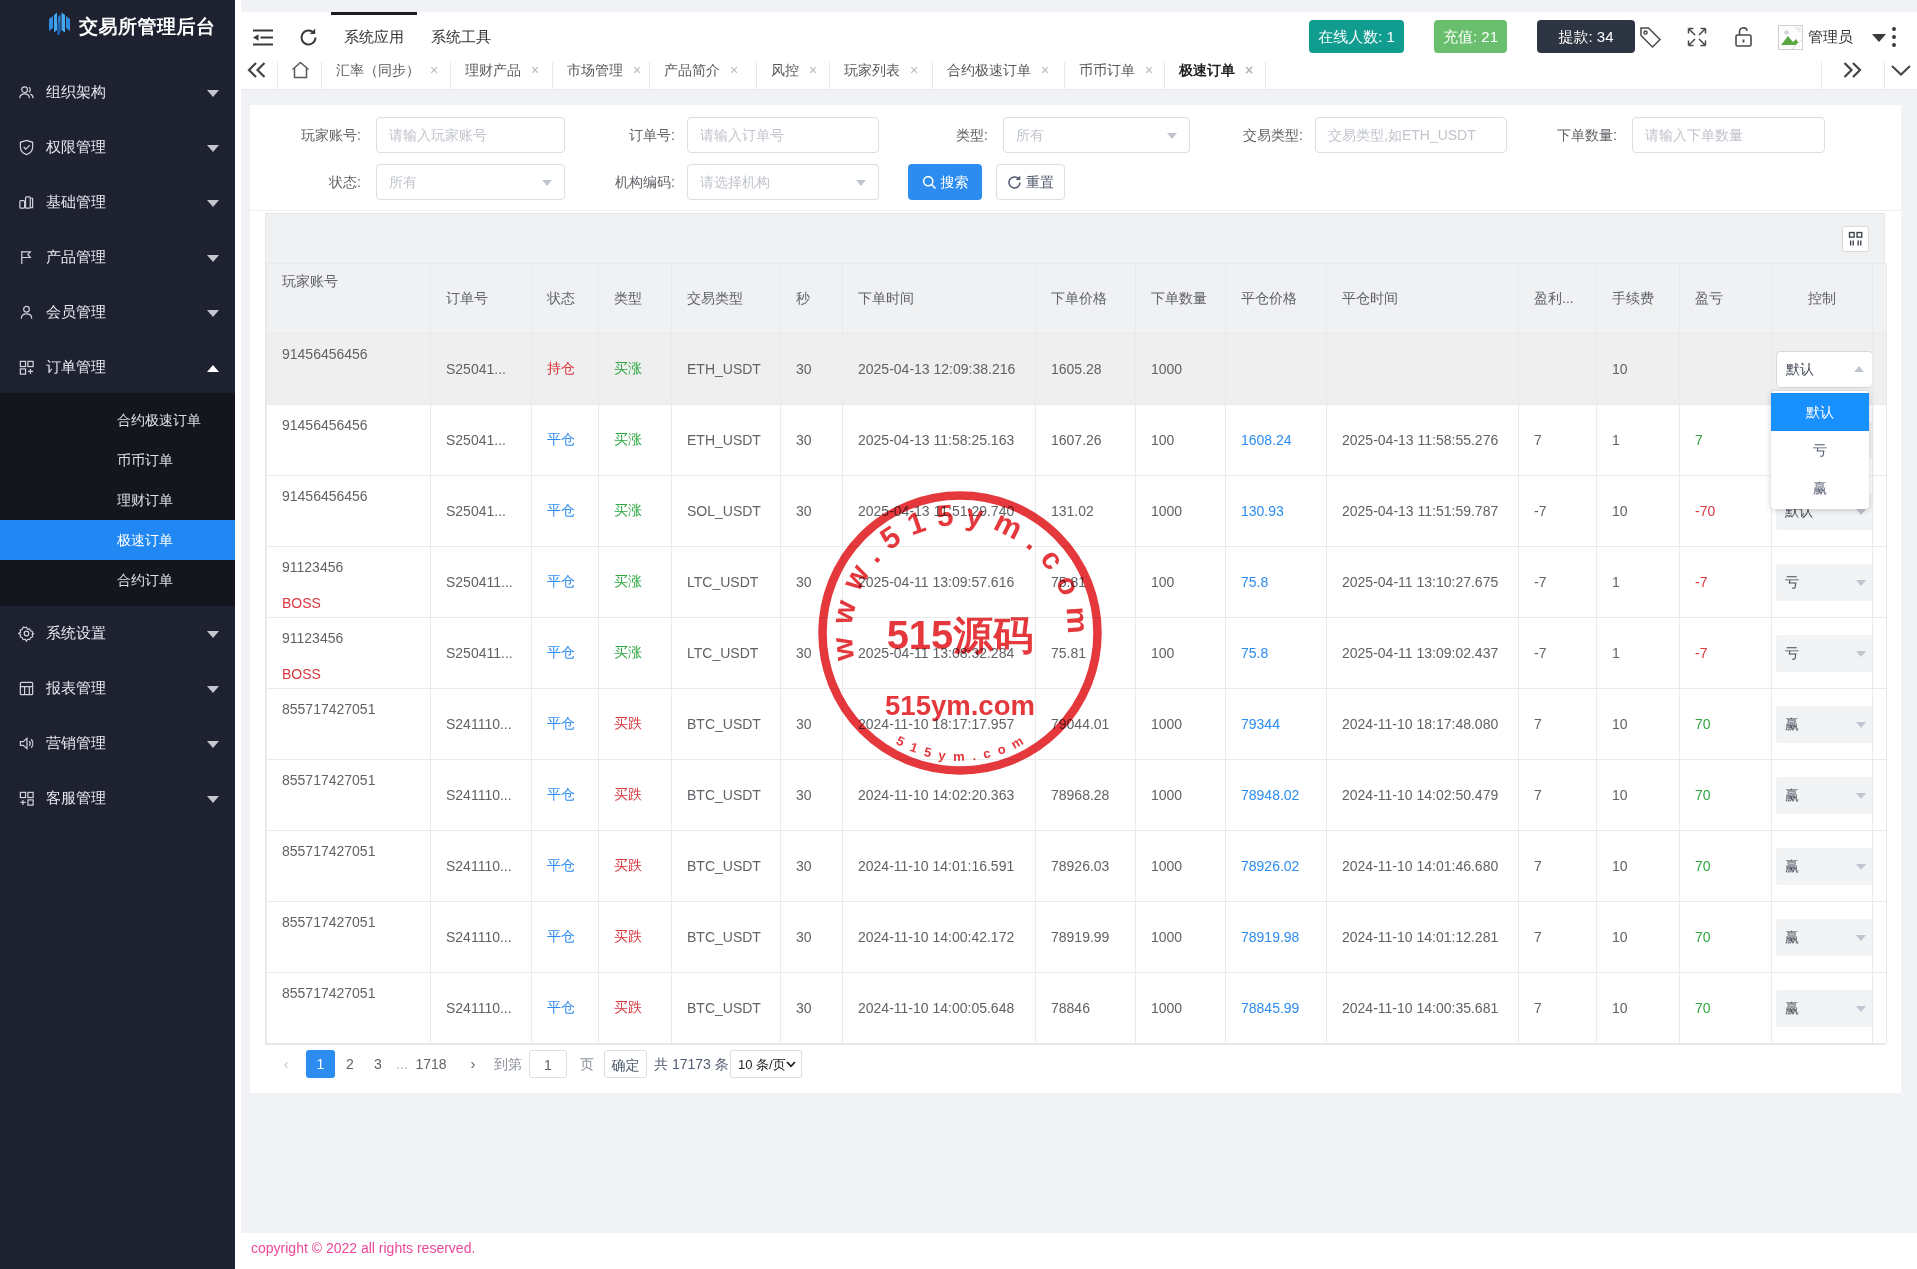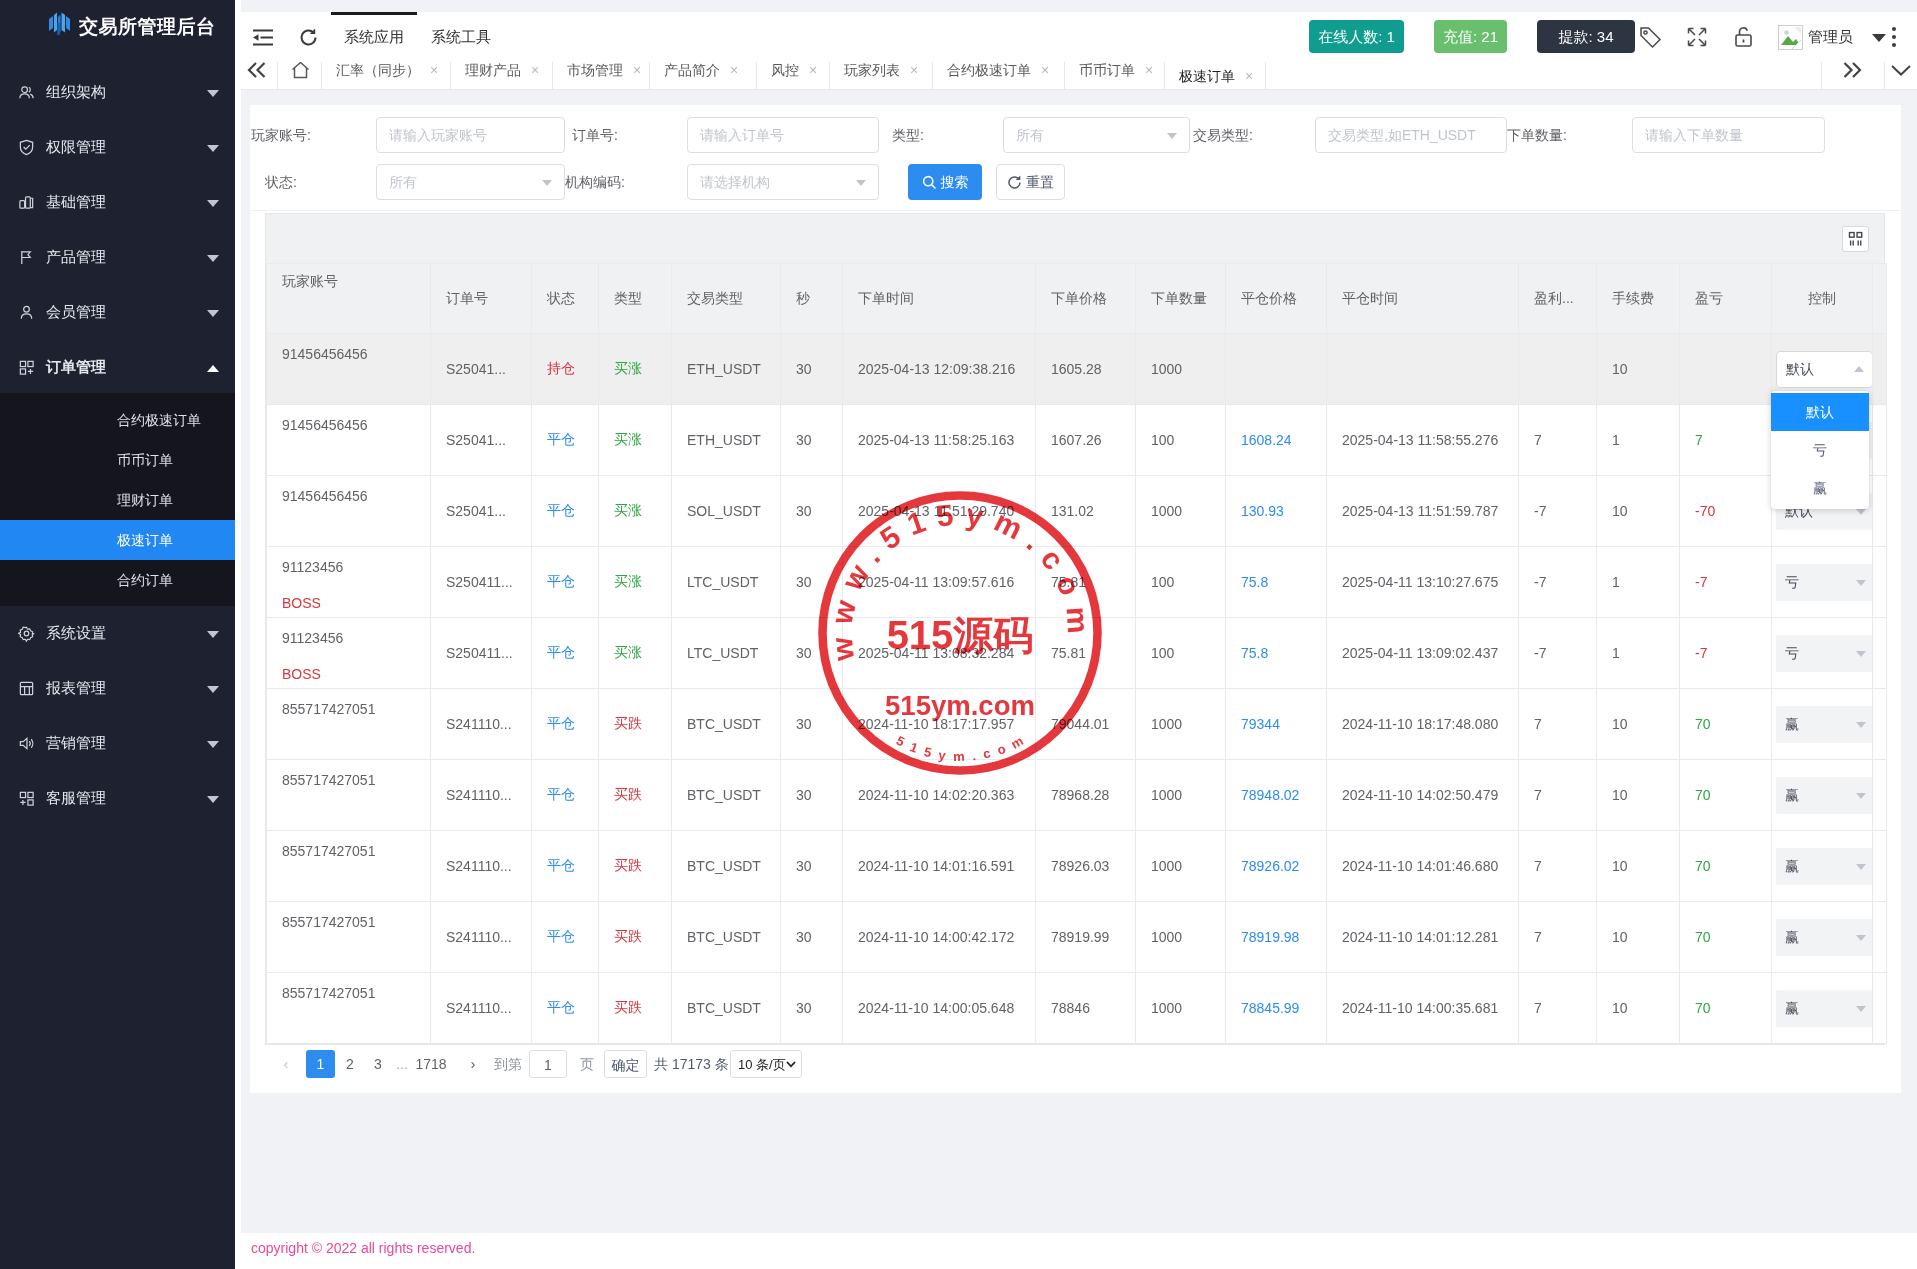--- a/index.html
+++ b/index.html
@@ -18,24 +18,24 @@
 .smi.act{background:#2188f3;color:#fff}
 
 #header{position:absolute;left:235px;top:12px;width:1682px;height:50px;background:#fff;z-index:20}
 .hnav{position:absolute;top:0;height:50px;line-height:50px;font-size:15px;color:#333}
 .badge{position:absolute;top:8px;height:33px;line-height:33px;border-radius:4px;color:#fff;font-size:15px;font-weight:normal;text-align:center}
 
 #tabbar{position:absolute;left:235px;top:50px;width:1682px;height:40px;background:#fff;border-bottom:1px solid #e8e8e8;z-index:19}
 .tcell{position:absolute;top:0;height:40px;border-right:1px solid #e8e8e8}
 .tab{position:absolute;top:0;height:40px;line-height:40px;font-size:14px;color:#595959;border-right:1px solid #e8e8e8;white-space:nowrap}
 .tab .x{color:#b8b8b8;font-size:14px;margin-left:10px}
-.tab.on{color:#1f1f1f;font-weight:normal;border-top:8px solid #404040;line-height:37px}
+.tab.on{color:#1f1f1f;font-weight:bold;border-top:2px solid #404040;line-height:37px}
 
 #card{position:absolute;left:250px;top:105px;width:1651px;height:988px;background:#fff;z-index:5}
-.flabel{position:absolute;font-size:14px;color:#606266;text-align:center;height:36px;line-height:36px}
+.flabel{position:absolute;font-size:14px;color:#606266;text-align:right;height:36px;line-height:36px}
 .finput{position:absolute;height:36px;border:1px solid #dcdee2;border-radius:4px;background:#fff;font-size:14px;color:#c0c4cc;line-height:34px;padding-left:12px}
 .fsel .sarr{position:absolute;right:12px;top:15px;width:0;height:0;border-left:5px solid transparent;border-right:5px solid transparent;border-top:6px solid #c0c4cc}
 .btn-search{position:absolute;background:#2d8cf0;border-radius:4px;color:#fff;font-size:14px;text-align:center;line-height:36px}
 .btn-reset{position:absolute;background:#fff;border:1px solid #dcdee2;border-radius:4px;color:#515a6e;font-size:14px;text-align:center;line-height:34px}
 
 #tblock{position:absolute;left:15px;top:108px;width:1620px;border:1px solid #e4e6e8}
 #toolbar{height:49px;background:#f0f1f2;position:relative}
 #colbtn{position:absolute;right:15px;top:12px;width:27px;height:26px;background:#fff;border:1px solid #d6d9dd;border-radius:3px}
 table{border-collapse:collapse;table-layout:fixed;width:1618px;font-size:14px}
 th,td{border:1px solid #e8eaec;padding:0 4px 0 15px;color:#606266;font-weight:normal;text-align:left;vertical-align:middle;overflow:hidden;white-space:nowrap}
@@ -122,21 +122,21 @@
       <div class="mit">会员管理</div>
       <div class="arr"></div>
     </div>
     <div class="mi" style="top:340px"> 
       <svg class="mic" viewBox="0 0 18 18" fill="none" stroke="#cfd2da" stroke-width="1.3">
         <rect x="2.5" y="2.5" width="5.5" height="5.5"></rect>
         <rect x="10.5" y="2.5" width="5.5" height="5.5"></rect>
         <rect x="2.5" y="10.5" width="5.5" height="5.5"></rect>
         <path d="M13.2 10.5v5.5M10.5 13.2h5.5"></path>
       </svg>
-      <div class="mit" style="font-weight:bold">订单管理</div>
+      <div class="mit" style="font-weight:normal">订单管理</div>
       <div class="arrup"></div>
     </div>
     <div id="submenu">
       <div class="smi">合约极速订单</div>
       <div class="smi">币币订单</div>
       <div class="smi">理财订单</div>
       <div class="smi act">极速订单</div>
       <div class="smi">合约订单</div>
     </div>
     <div class="mi" style="top:606px">

